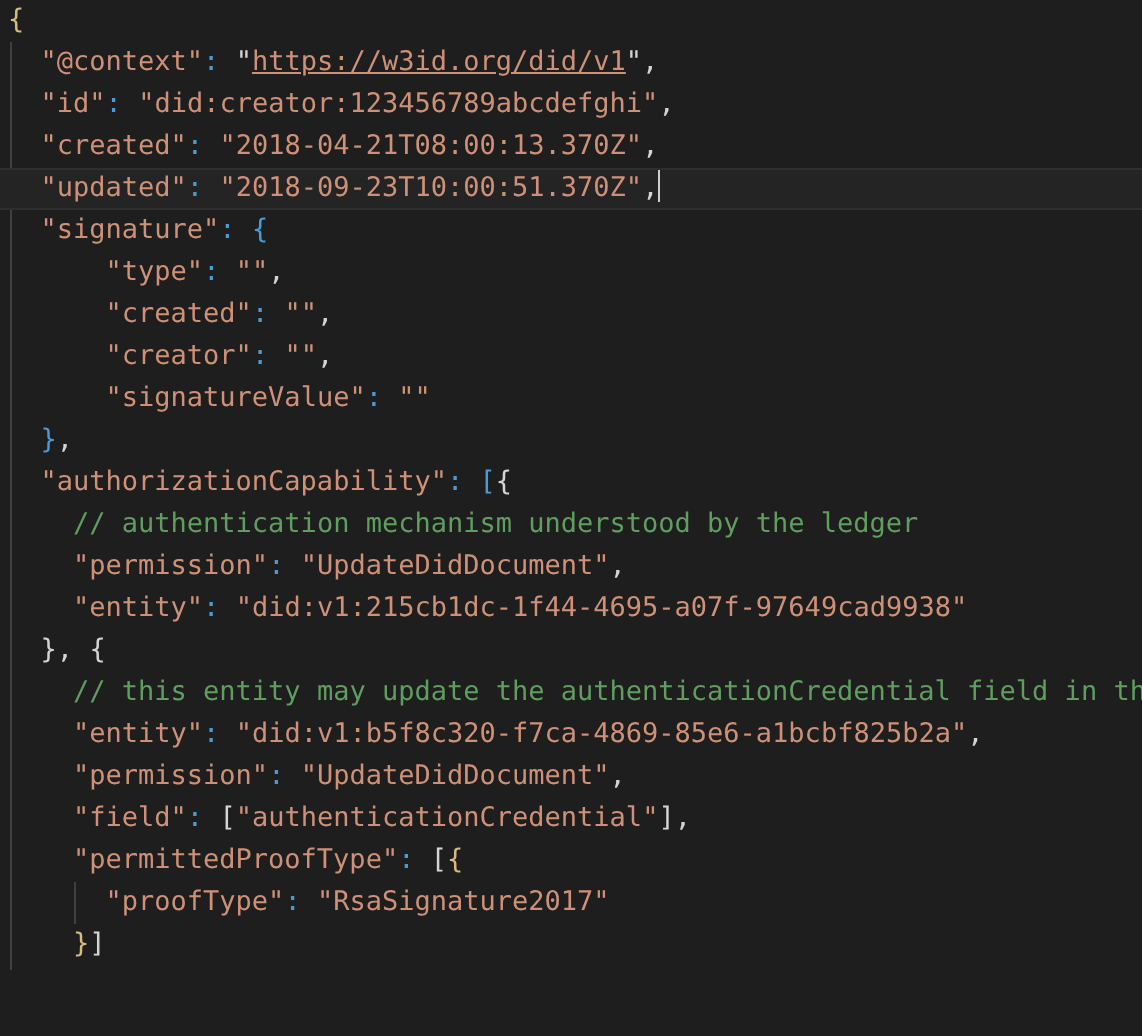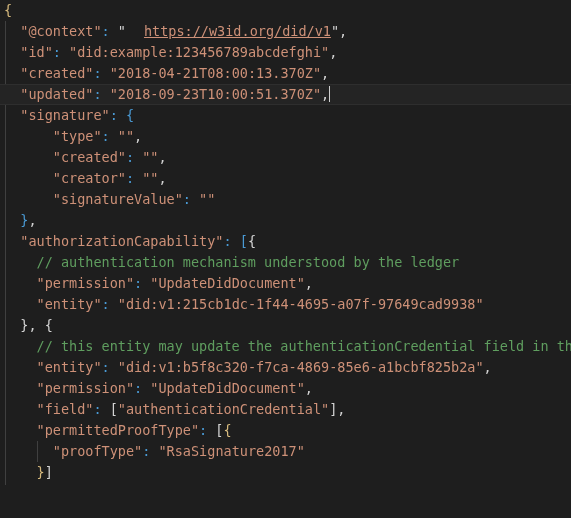--- a/index.html
+++ b/index.html
@@ -48,21 +48,21 @@
   }
   
   .pun   { color: #d4d4d4; }
   .key   { color: #ce9178; }
   .str   { color: #ce9178; }
   .col   { color: #4a9ad4; }
   .cmt   { color: #5f9e5f; }
   .br0   { color: #d7ba7d; }
   .br1   { color: #4a9ad4; }
   .br2   { color: #d4d4d4; }
-  .link  { color: #ce9178; text-decoration: underline; text-decoration-color: #ce9178; cursor: pointer; margin-left: 18px; }
+  .link  { color: #ce9178; text-decoration: underline; text-decoration-color: #ce9178; cursor: pointer; }
   .cursor {
     display: inline-block;
     width: 1px;
     height: 16px;
     background: #cfcfcf;
     vertical-align: -3px;
     margin-left: 0px;
   }
 </style>
 </head>
@@ -72,21 +72,21 @@
 
   <div class="guide" style="left:5px; top:21px; height:464px;"></div>
   <div class="guide" style="left:37px; top:441px; height:21px;"></div>
 
   <div class="code-area">
 
     <div class="line"><span class="br0">{</span></div>
 
     <div class="line">  <span class="key">"@context"</span><span class="col">:</span> <span class="pun">"</span><span class="link">https://w3id.org/did/v1</span><span class="pun">"</span><span class="pun">,</span></div>
 
-    <div class="line">  <span class="key">"id"</span><span class="col">:</span> <span class="str">"<span>did:example:123456789abcdefghi</span>"</span><span class="pun">,</span></div>
+    <div class="line">  <span class="key">"id"</span><span class="col">:</span> <span class="str">"<span>did:creator:123456789abcdefghi</span>"</span><span class="pun">,</span></div>
 
     <div class="line">  <span class="key">"created"</span><span class="col">:</span> <span class="str">"<span>2018-04-21T08:00:13.370Z</span>"</span><span class="pun">,</span></div>
 
     <div class="line current">  <span class="key">"updated"</span><span class="col">:</span> <span class="str">"<span>2018-09-23T10:00:51.370Z</span>"</span><span class="pun">,</span><span class="cursor"></span></div>
 
     <div class="line">  <span class="key">"signature"</span><span class="col">:</span> <span class="br1">{</span></div>
 
     <div class="line">      <span class="key">"type"</span><span class="col">:</span> <span class="str">""</span><span class="pun">,</span></div>
 
     <div class="line">      <span class="key">"created"</span><span class="col">:</span> <span class="str">""</span><span class="pun">,</span></div>

